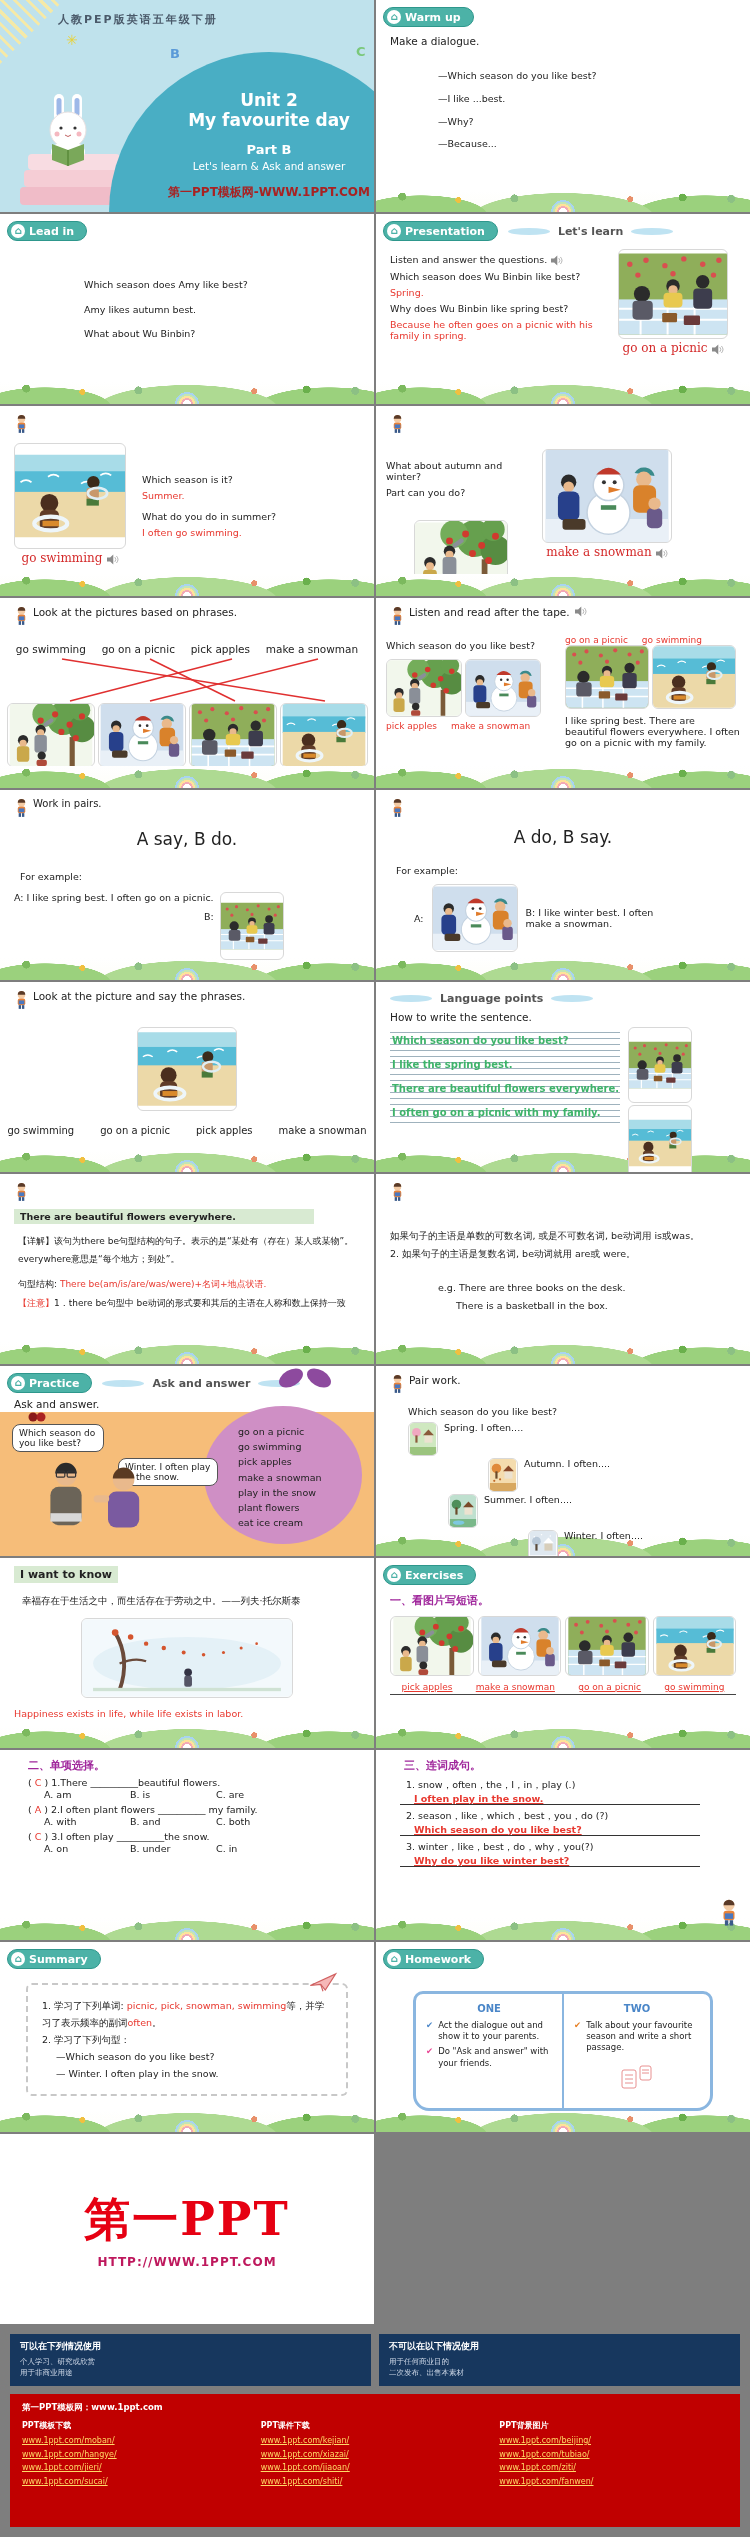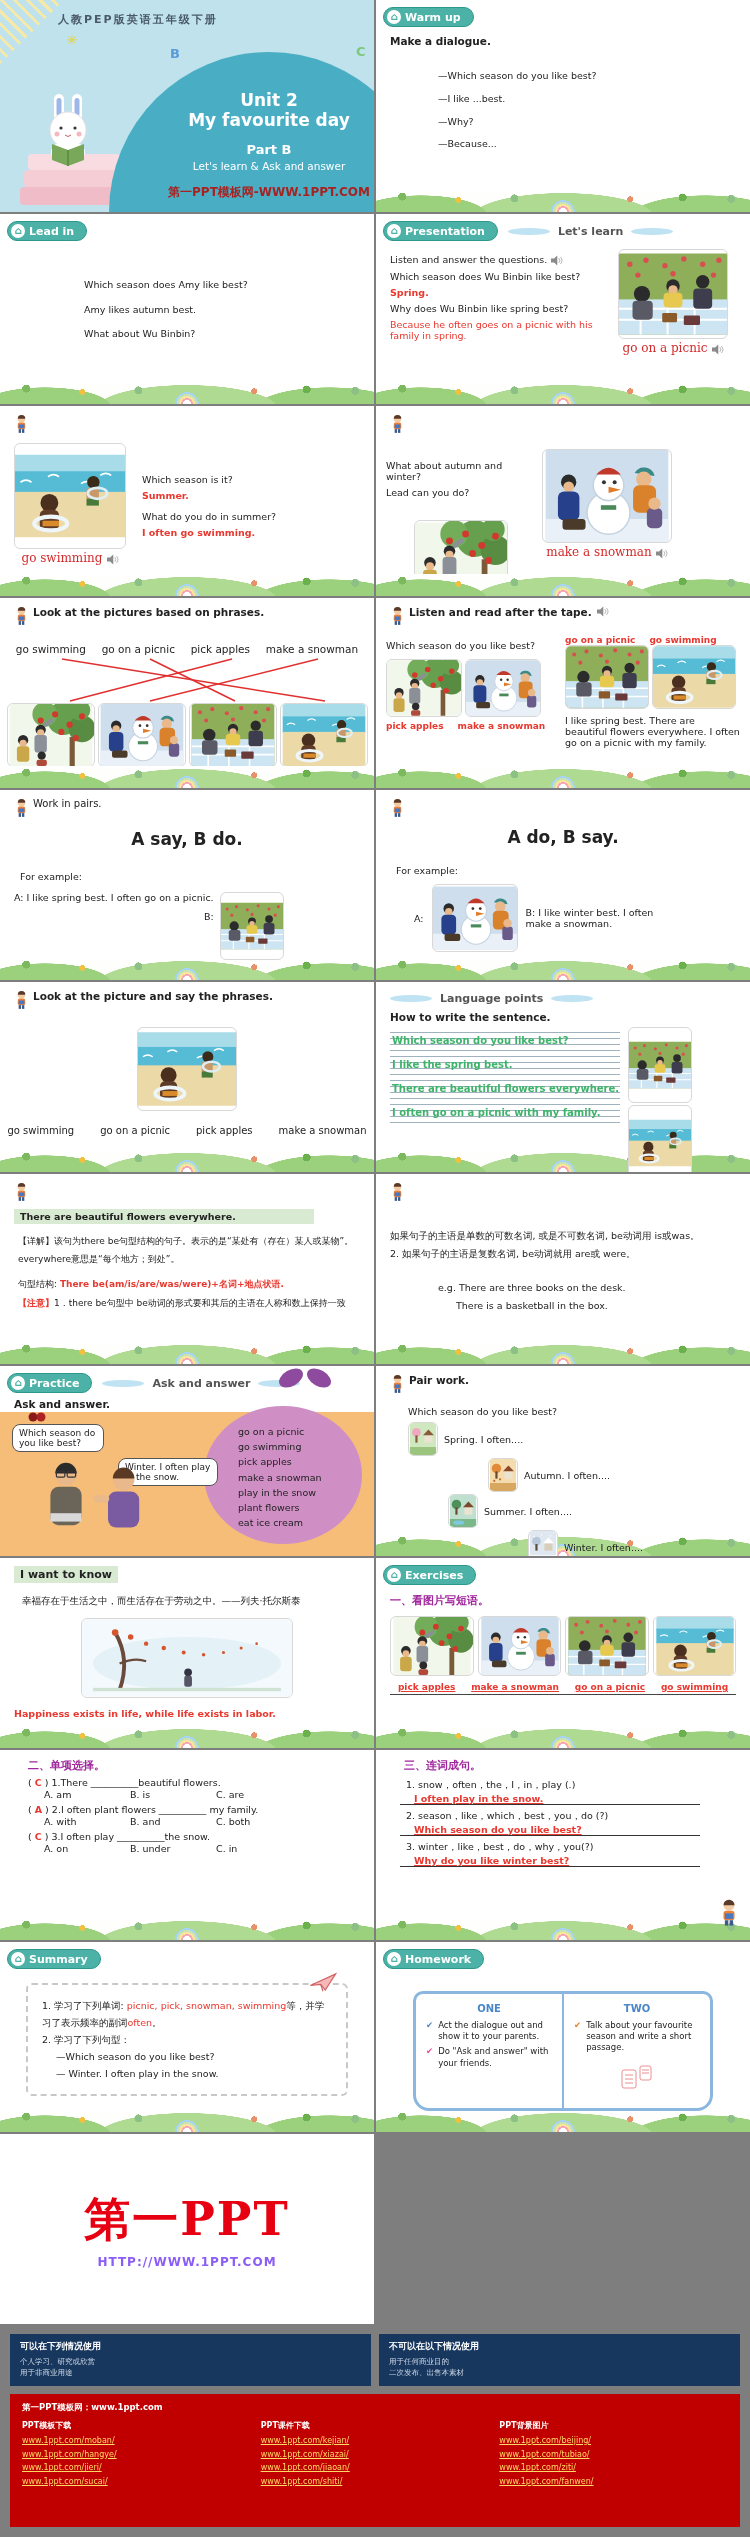--- a/index.html
+++ b/index.html
@@ -25,21 +25,21 @@
   .decor::before { content: ""; position: absolute; left: calc(50% - 15px); bottom: 0; width: 30px; height: 15px; border-radius: 15px 15px 0 0;
     background: radial-gradient(circle at 50% 100%, #ffffff 0 4px, #f3aab6 4px 6px, #ffe29a 6px 8px, #c3e6b4 8px 10px, #a8d4f0 10px 12px, transparent 12px); }
 
   .badge { display: inline-flex; align-items: center; gap: 4px; background: #4cb2a7; border: 1.5px solid #2e978c; border-radius: 14px; padding: 2px 12px 2px 3px; color: #fff; font-weight: bold; font-size: 11px; margin: 7px 0 0 7px; }
   .badge .house { width: 14px; height: 14px; border-radius: 50%; background: #fff; color: #4cb2a7; display: flex; align-items: center; justify-content: center; font-size: 10px; line-height: 1; }
 
   .ribbon { display: inline-flex; align-items: center; gap: 8px; color: #555; font-size: 11px; font-weight: bold; }
   .swish { width: 42px; height: 7px; background: #bfe3f2; border-radius: 50%; }
 
   .pad { padding: 8px 14px; position: relative; z-index: 2; }
-  .bold { font-weight: bold; }
+  .bold { font-weight: normal; }
   .red { color: #e8382f; }
   .purple { color: #a0279c; font-weight: bold; font-size: 11px; }
   .serifred { color: #d42a2a; font-family: "DejaVu Serif", "Liberation Serif", serif; font-size: 12px; }
   .q { font-size: 9.5px; margin: 5px 0; }
   .imgframe { border-radius: 6px; overflow: hidden; display: inline-block; line-height: 0; border: 1px solid #d8d8d8; background: #fff; }
   .boyrow { display: flex; align-items: flex-start; gap: 4px; }
 
   
   .s-title { background: #bfe2ec; }
   .s-title .hatch { position: absolute; left: 0; top: 0; width: 64px; height: 64px; background: repeating-linear-gradient(45deg, #f4e9a8 0 3px, transparent 3px 9px); clip-path: polygon(0 0, 100% 0, 0 100%); }
@@ -86,38 +86,38 @@
   .bookpage { flex: 1; padding: 8px 10px; font-size: 8.5px; line-height: 1.35; }
   .bookpage:first-child { border-right: 2px solid #8ab6e0; }
   .booktitle { color: #4a86c8; font-weight: bold; text-align: center; font-size: 10px; margin-bottom: 4px; }
   .check { font-weight: bold; margin-right: 3px; }
   .c-blue { color: #4a86c8; } .c-orange { color: #e67e22; } .c-pink { color: #e84393; }
   .hwitem { display: flex; gap: 2px; margin-bottom: 4px; }
 
   
   .s-logo { display: flex; flex-direction: column; align-items: center; justify-content: center; }
   .brand { color: #e60012; font-size: 46px; font-weight: bold; letter-spacing: 2px; font-family: "DejaVu Serif", "Liberation Serif", serif; }
-  .brandurl { color: #8b5cf6; font-size: 12px; font-weight: bold; letter-spacing: 1px; margin-top: 4px; }
+  .brandurl { color: #be185d; font-size: 12px; font-weight: bold; letter-spacing: 1px; margin-top: 4px; }
 
   
   .site-footer { height: 211px; padding: 10px 10px 8px 10px; }
   .termrow { display: flex; gap: 8px; }
   .termbox { background: #17375e; color: #fff; width: 361px; height: 52px; padding: 6px 10px; }
   .termbox .t { font-size: 9px; font-weight: bold; margin-bottom: 3px; }
   .termbox .l { font-size: 7.5px; color: #cfd9e8; line-height: 1.5; }
   .linkbox { background: #c00000; margin-top: 8px; padding: 8px 12px; height: 133px; }
   .notice { color: #fff; font-size: 8.5px; font-weight: bold; margin-bottom: 6px; }
   .linkcols { display: flex; gap: 10px; }
   .linkcol { flex: 1; }
   .linkhead { color: #fff; font-size: 8px; font-weight: bold; margin-bottom: 3px; }
   .linkcol a { display: block; color: #ffd966; font-size: 8px; line-height: 1.7; text-decoration: underline; }
 
   .cap-strip { display: flex; gap: 26px; justify-content: center; font-size: 10px; }
   .phr { font-size: 10.5px; }
-  .stair { display: flex; align-items: center; gap: 6px; margin-bottom: 2px; }
+  .stair { display: flex; gap: 6px; margin-bottom: 2px; }
 </style>
 </head>
 <body>
 
 <svg width="0" height="0" style="position:absolute">
   <symbol id="sc-picnic" viewBox="0 0 80 60">
     <rect width="80" height="60" fill="#8fae5a"></rect>
     <g fill="#d94f4f">
         <circle cx="8" cy="8" r="2"></circle>
         <circle cx="20" cy="5" r="2"></circle>
@@ -422,21 +422,21 @@
 
   <section class="slide">
     <div class="pad boyrow">
           <svg width="15" height="19">
             <use href="#sc-boy"></use>
           </svg>
         </div>
     <div style="display:flex;gap:6px;padding:0 10px">
       <div style="width:150px;padding-top:14px">
         <div class="q">What about autumn and winter?</div>
-        <div class="q">Lead can you do?</div>
+        <div class="q">Part can you do?</div>
         <div style="margin-top:22px;text-align:center">
           <span class="imgframe"><svg width="92" height="72">
                   <use href="#sc-apples"></use>
                 </svg></span>
           
         </div>
       </div>
       <div style="text-align:center;padding-top:8px">
         <span class="imgframe"><svg width="128" height="92">
                 <use href="#sc-snowman"></use>

